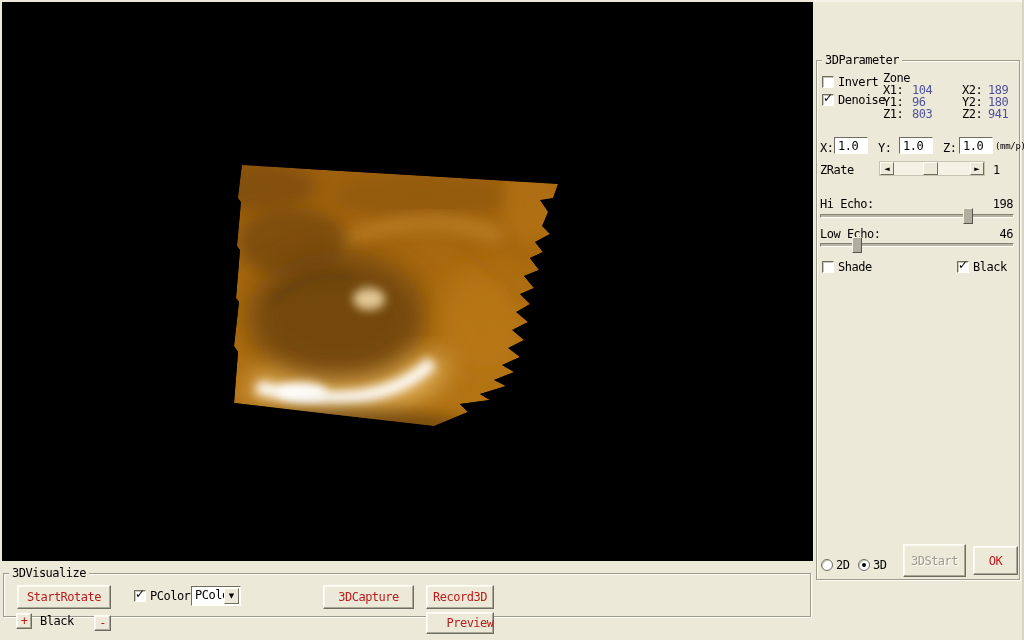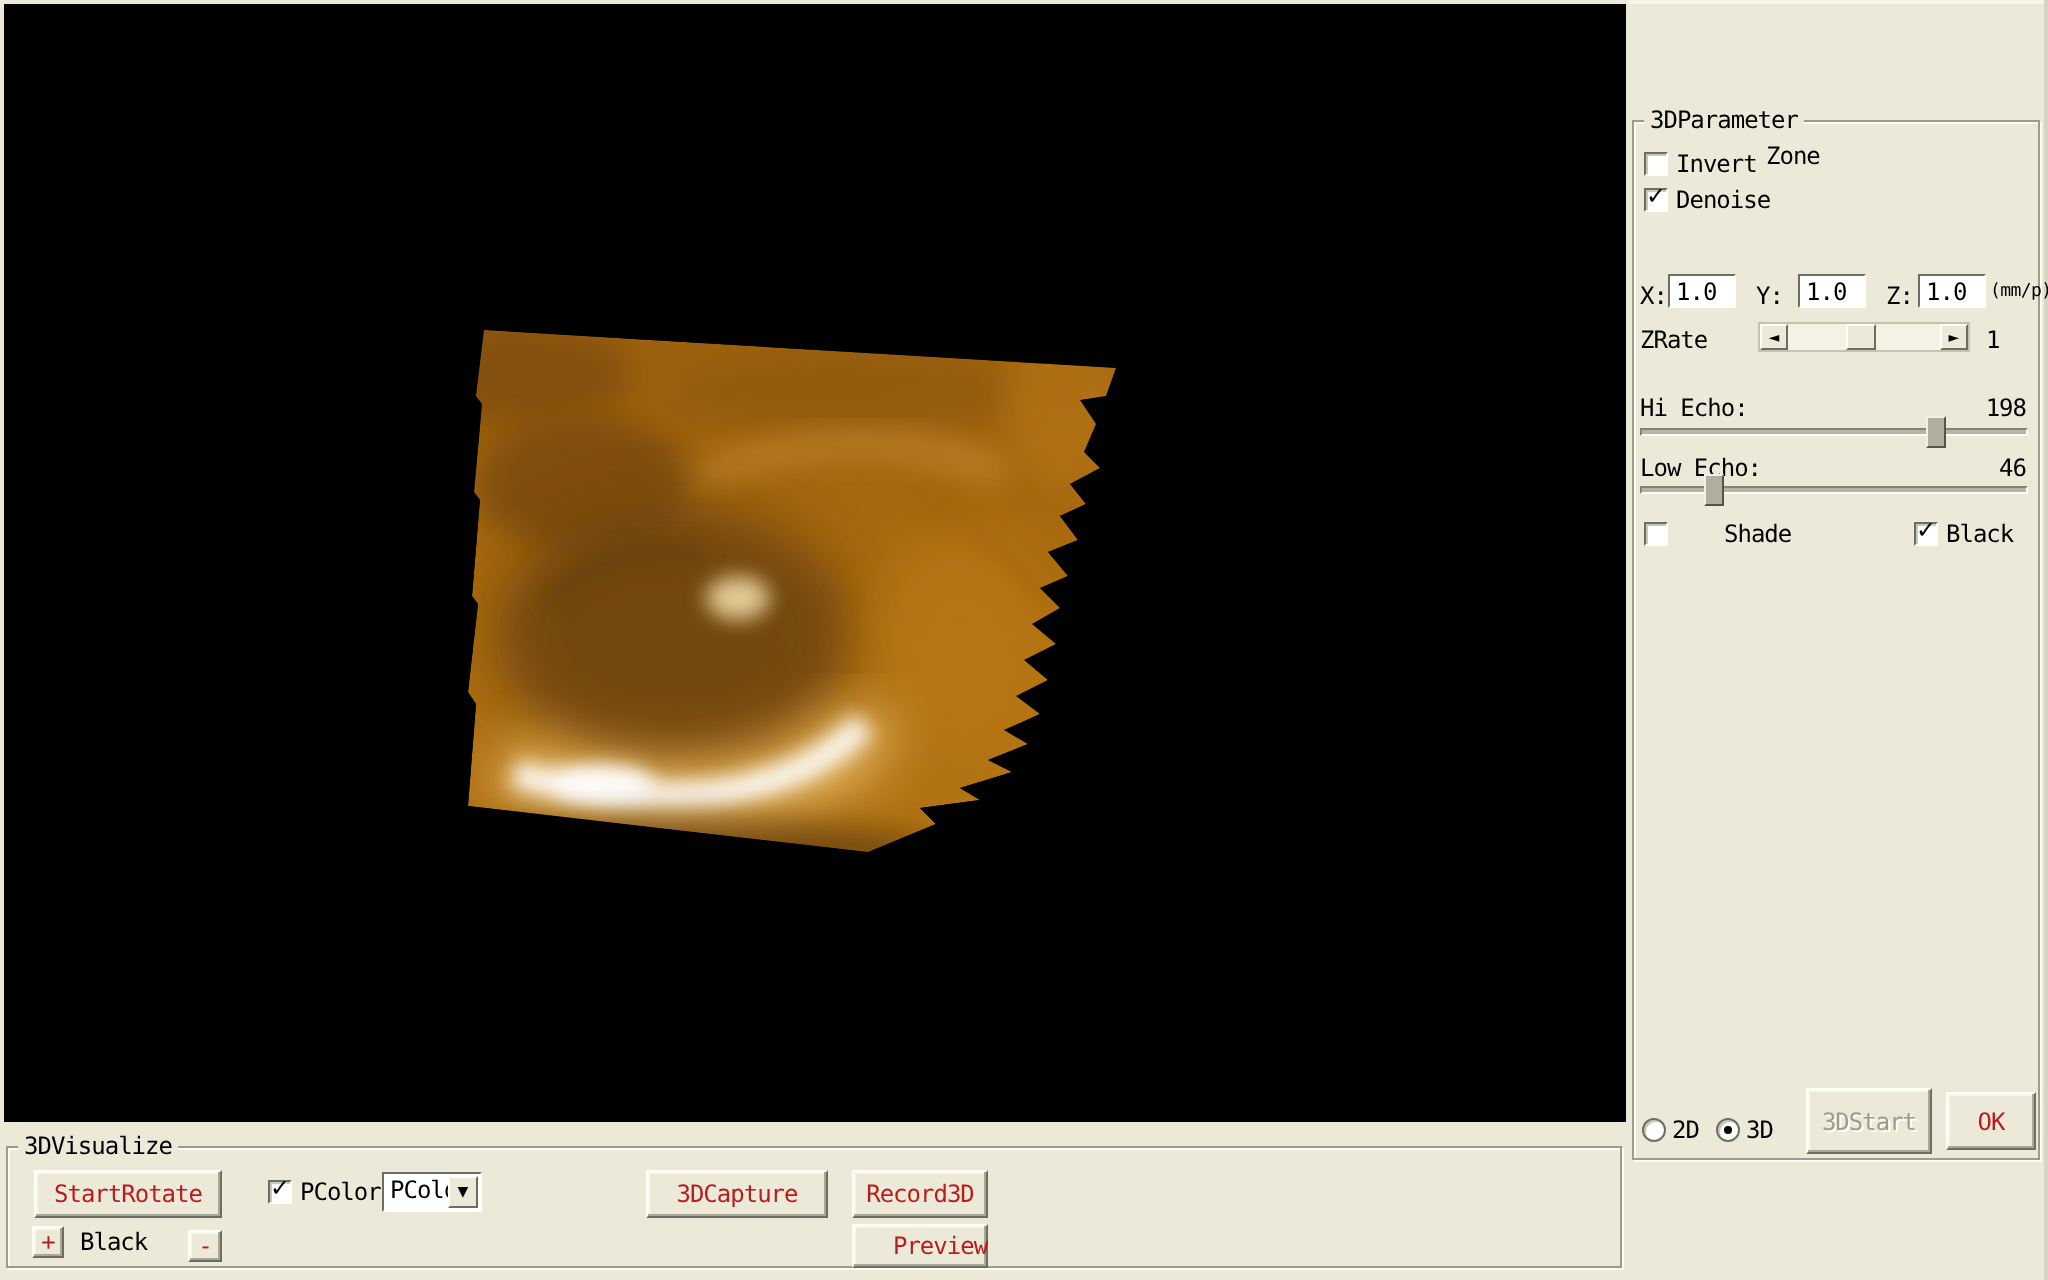--- a/index.html
+++ b/index.html
@@ -181,20 +181,34 @@
 <div id="right-panel">
   <div class="group" style="left:2px; top:60px; width:204px; height:520px;padding-left:12px;">
     <span class="group-label">3DParameter</span>
 
     <span class="cb" style="left:5px; top:15px;"></span>
     <span class="lbl" style="left:21px; top:14px;">Invert</span>
     <span class="cb on" style="left:5px; top:33px;"></span>
     <span class="lbl" style="left:21px; top:32px;">Denoise</span>
 
     <span class="lbl" style="left:66px; top:10px;">Zone</span>
+    <div class="zone-grid" style="left:66px; top:23px;">
+      <span>X1:</span>
+      <span class="val">104</span>
+      <span>X2:</span>
+      <span class="val">189</span>
+      <span>Y1:</span>
+      <span class="val">96</span>
+      <span>Y2:</span>
+      <span class="val">180</span>
+      <span>Z1:</span>
+      <span class="val">803</span>
+      <span>Z2:</span>
+      <span class="val">941</span>
+    </div>
 
     <span class="lbl" style="left:3px; top:80px;">X:</span>
     <input class="input" style="left: 17px; top: 76px; width: 34px; height: 17px;" value="1.0">
     <span class="lbl" style="left:61px; top:80px;">Y:</span>
     <input class="input" style="left: 82px; top: 76px; width: 34px; height: 17px;" value="1.0">
     <span class="lbl" style="left:126px; top:80px;">Z:</span>
     <input class="input" style="left: 142px; top: 76px; width: 34px; height: 17px;" value="1.0">
     <span class="lbl unit" style="left:178px; top:80px;">(mm/p)</span>
 
     <span class="lbl" style="left:3px; top:102px;text-align:center;">ZRate</span>
@@ -211,35 +225,35 @@
       <span class="slider-thumb" style="left:142px;"></span>
     </div>
 
     <span class="lbl" style="left:3px; top:166px;">Low Echo:</span>
     <span class="lbl" style="right:6px; top:166px;">46</span>
     <div class="slider-track" style="left:3px; top:182px; width:194px;">
       <span class="slider-thumb" style="left:31px;"></span>
     </div>
 
     <span class="cb" style="left:5px; top:200px;"></span>
-    <span class="lbl" style="left:21px; top:199px;margin-left:24px;">Shade</span>
+    <span class="lbl" style="left:21px; top:199px;">Shade</span>
     <span class="cb on" style="left:140px; top:200px;"></span>
     <span class="lbl" style="left:156px; top:199px;">Black</span>
 
     <span class="rb" style="left:4px; top:498px;"></span>
     <span class="lbl" style="left:19px; top:497px;">2D</span>
     <span class="rb on" style="left:41px; top:498px;"></span>
     <span class="lbl" style="left:56px; top:497px;">3D</span>
     <button class="btn disabled" style="left:86px; top:483px; width:63px; height:33px;">3DStart</button>
     <button class="btn" style="left:156px; top:485px; width:45px; height:29px;">OK</button>
   </div>
 </div>
 
 <div id="bottom-panel">
-  <div class="group" style="left:3px; top:12px; width:808px; height:61px;">
+  <div class="group" style="left:3px; top:12px; width:808px; height:44px;">
     <span class="group-label">3DVisualize</span>
 
     <button class="btn" style="left:13px; top:11px; width:94px; height:24px;">StartRotate</button>
     <button class="btn" style="left:12px; top:39px; width:16px; height:16px;">+</button>
     <span class="lbl" style="left:36px; top:40px;">Black</span>
     <button class="btn" style="left:90px; top:41px; width:17px; height:16px;">-</button>
 
     <span class="cb on" style="left:130px; top:16px;"></span>
     <span class="lbl" style="left:146px; top:15px;">PColor</span>
 

